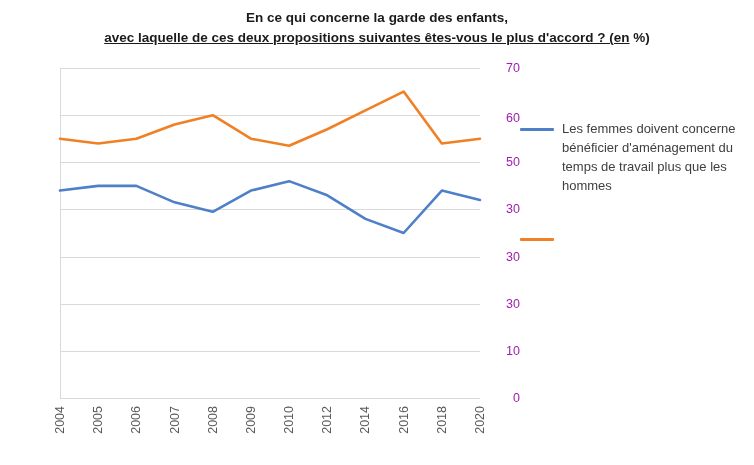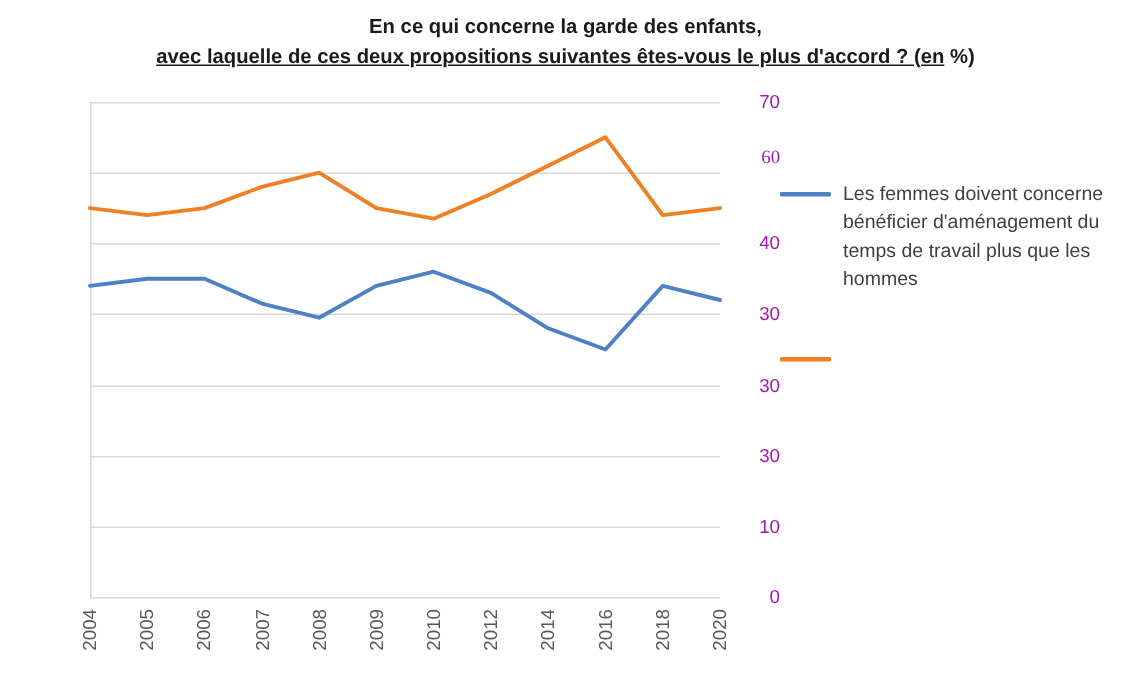--- a/index.html
+++ b/index.html
@@ -131,22 +131,22 @@
   </div>
 
   <div id="plot-wrap">
     <div class="axis-line-y"></div>
     <div id="ticks-y">
         <div class="ytick-label" style="top: 338px;">0</div>
         <div class="ytick-label" style="top: 290.857px;">10</div>
         <div class="ytick-label" style="top: 243.714px;">30</div>
         <div class="ytick-label" style="top: 196.571px;">30</div>
         <div class="ytick-label" style="top: 149.429px;">30</div>
-        <div class="ytick-label" style="top: 102.286px;">40</div>
-        <div class="ytick-label" style="top: 45px; font-family: Liberation Serif, serif;">60</div>
+        <div class="ytick-label" style="top: 102.286px;">50</div>
+        <div class="ytick-label" style="top: 58px;">60</div>
         <div class="ytick-label" style="top: 8px;">70</div>
       </div>
     <div id="plot-area">
       <div id="gridlines">
           <div class="gridline" style="top: 330px;"></div>
           <div class="gridline" style="top: 282.857px;"></div>
           <div class="gridline" style="top: 235.714px;"></div>
           <div class="gridline" style="top: 188.571px;"></div>
           <div class="gridline" style="top: 141.429px;"></div>
           <div class="gridline" style="top: 94.2857px;"></div>

